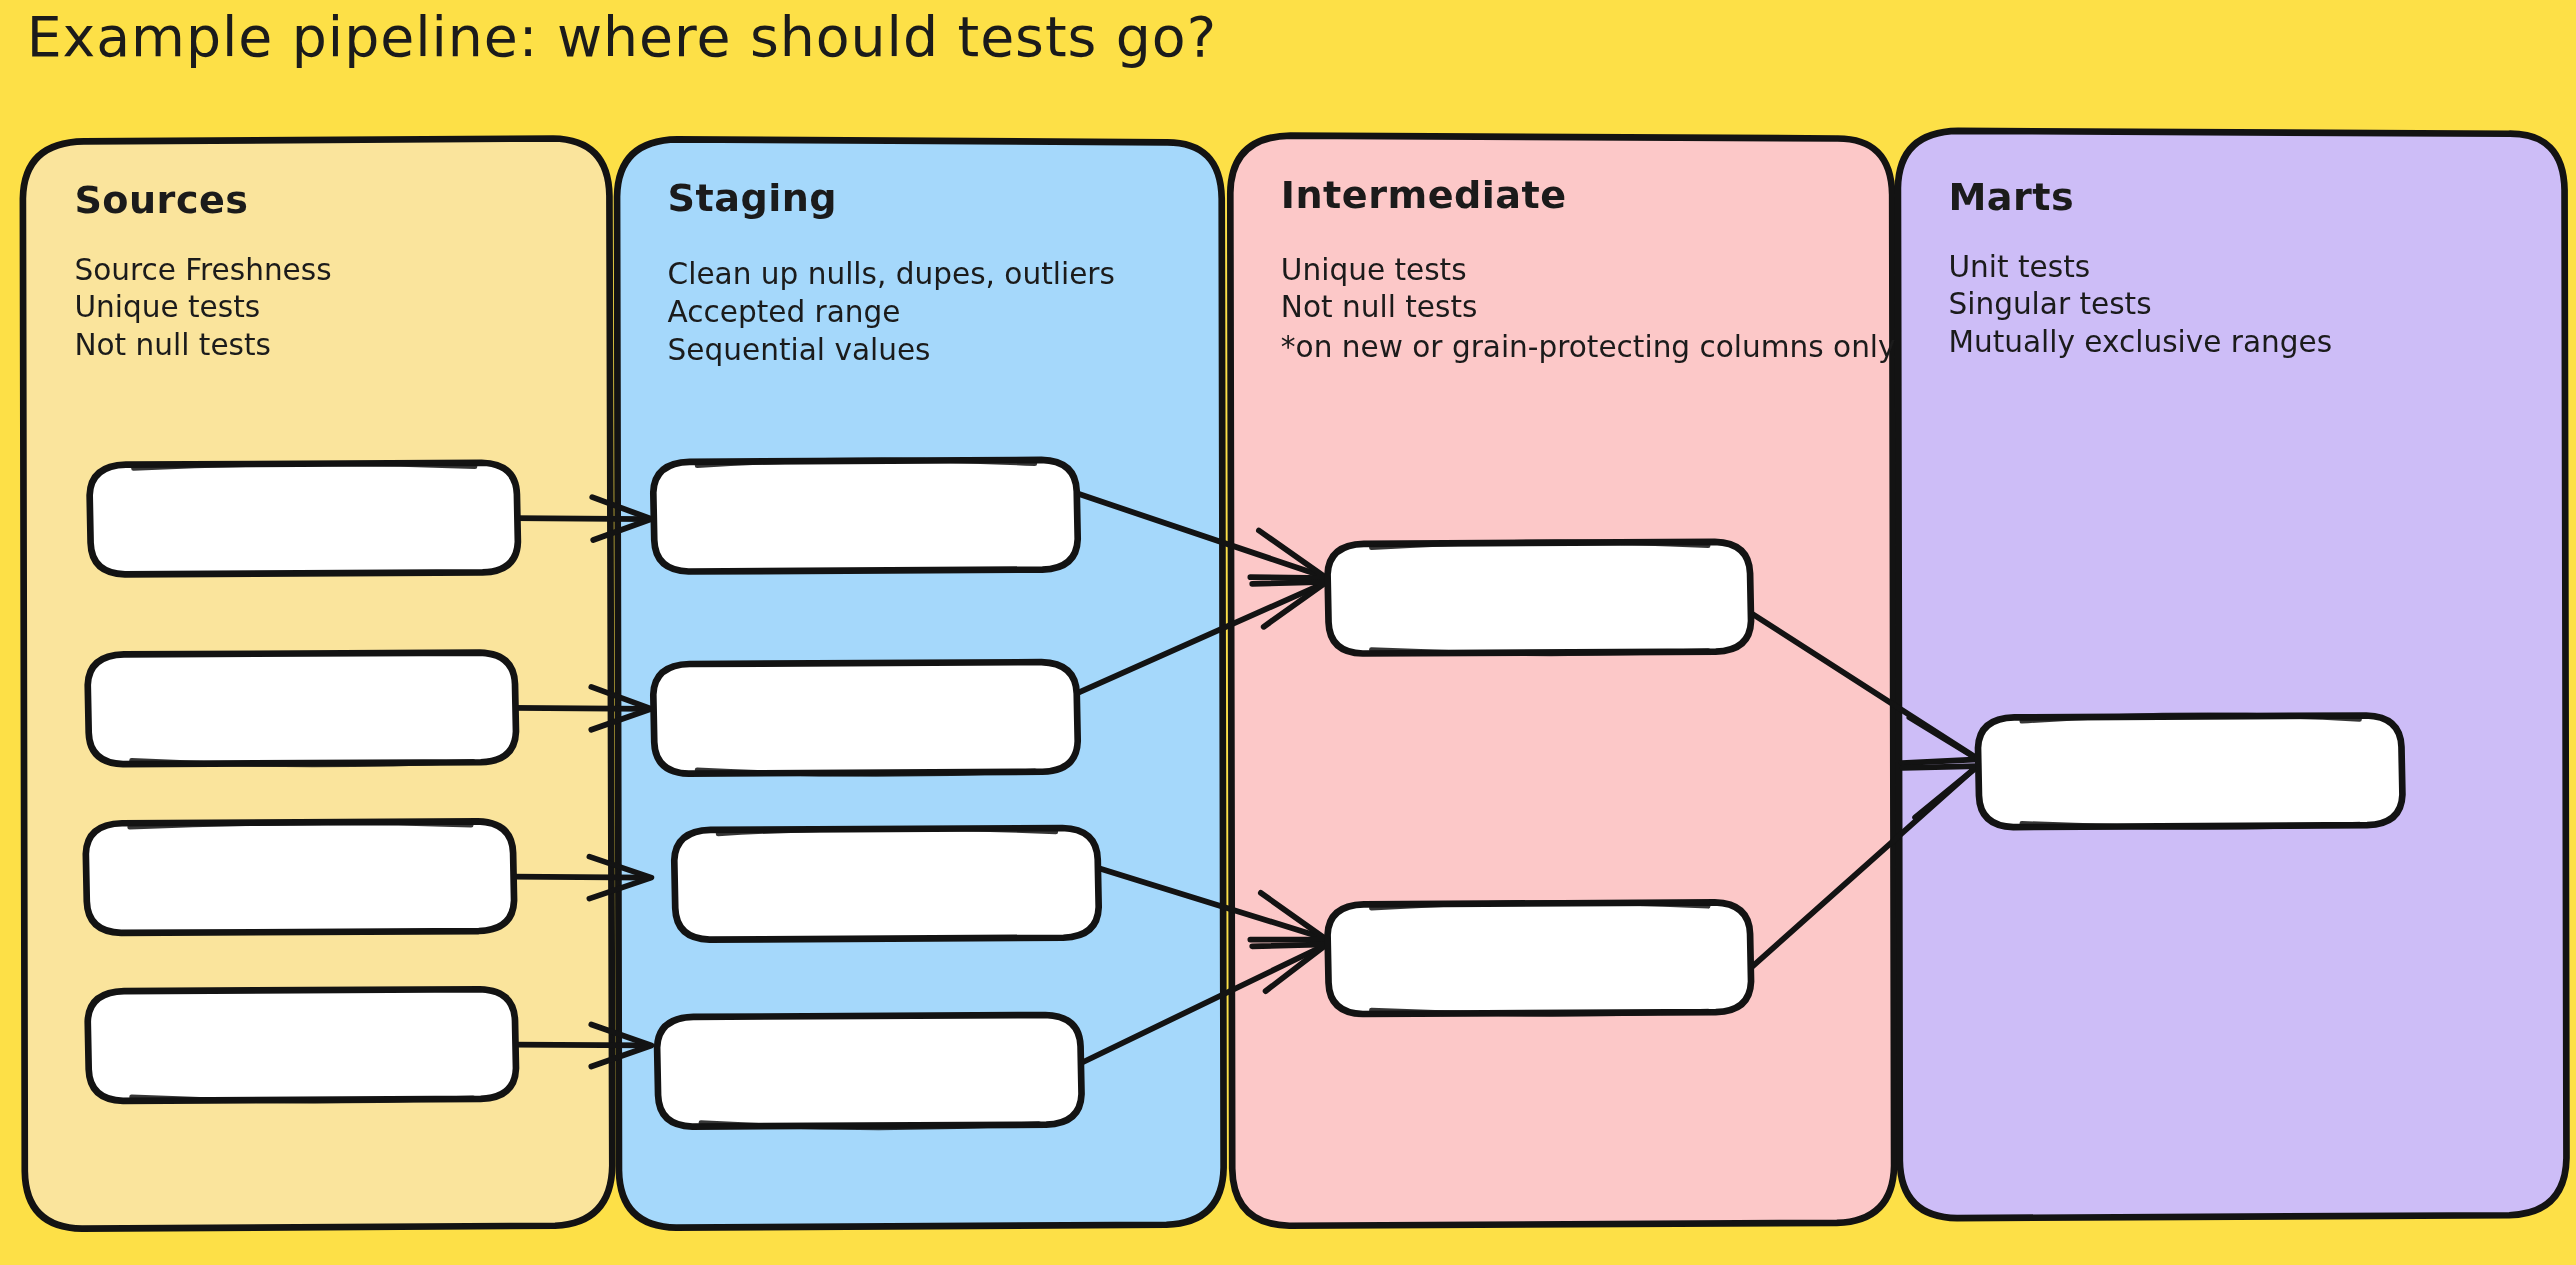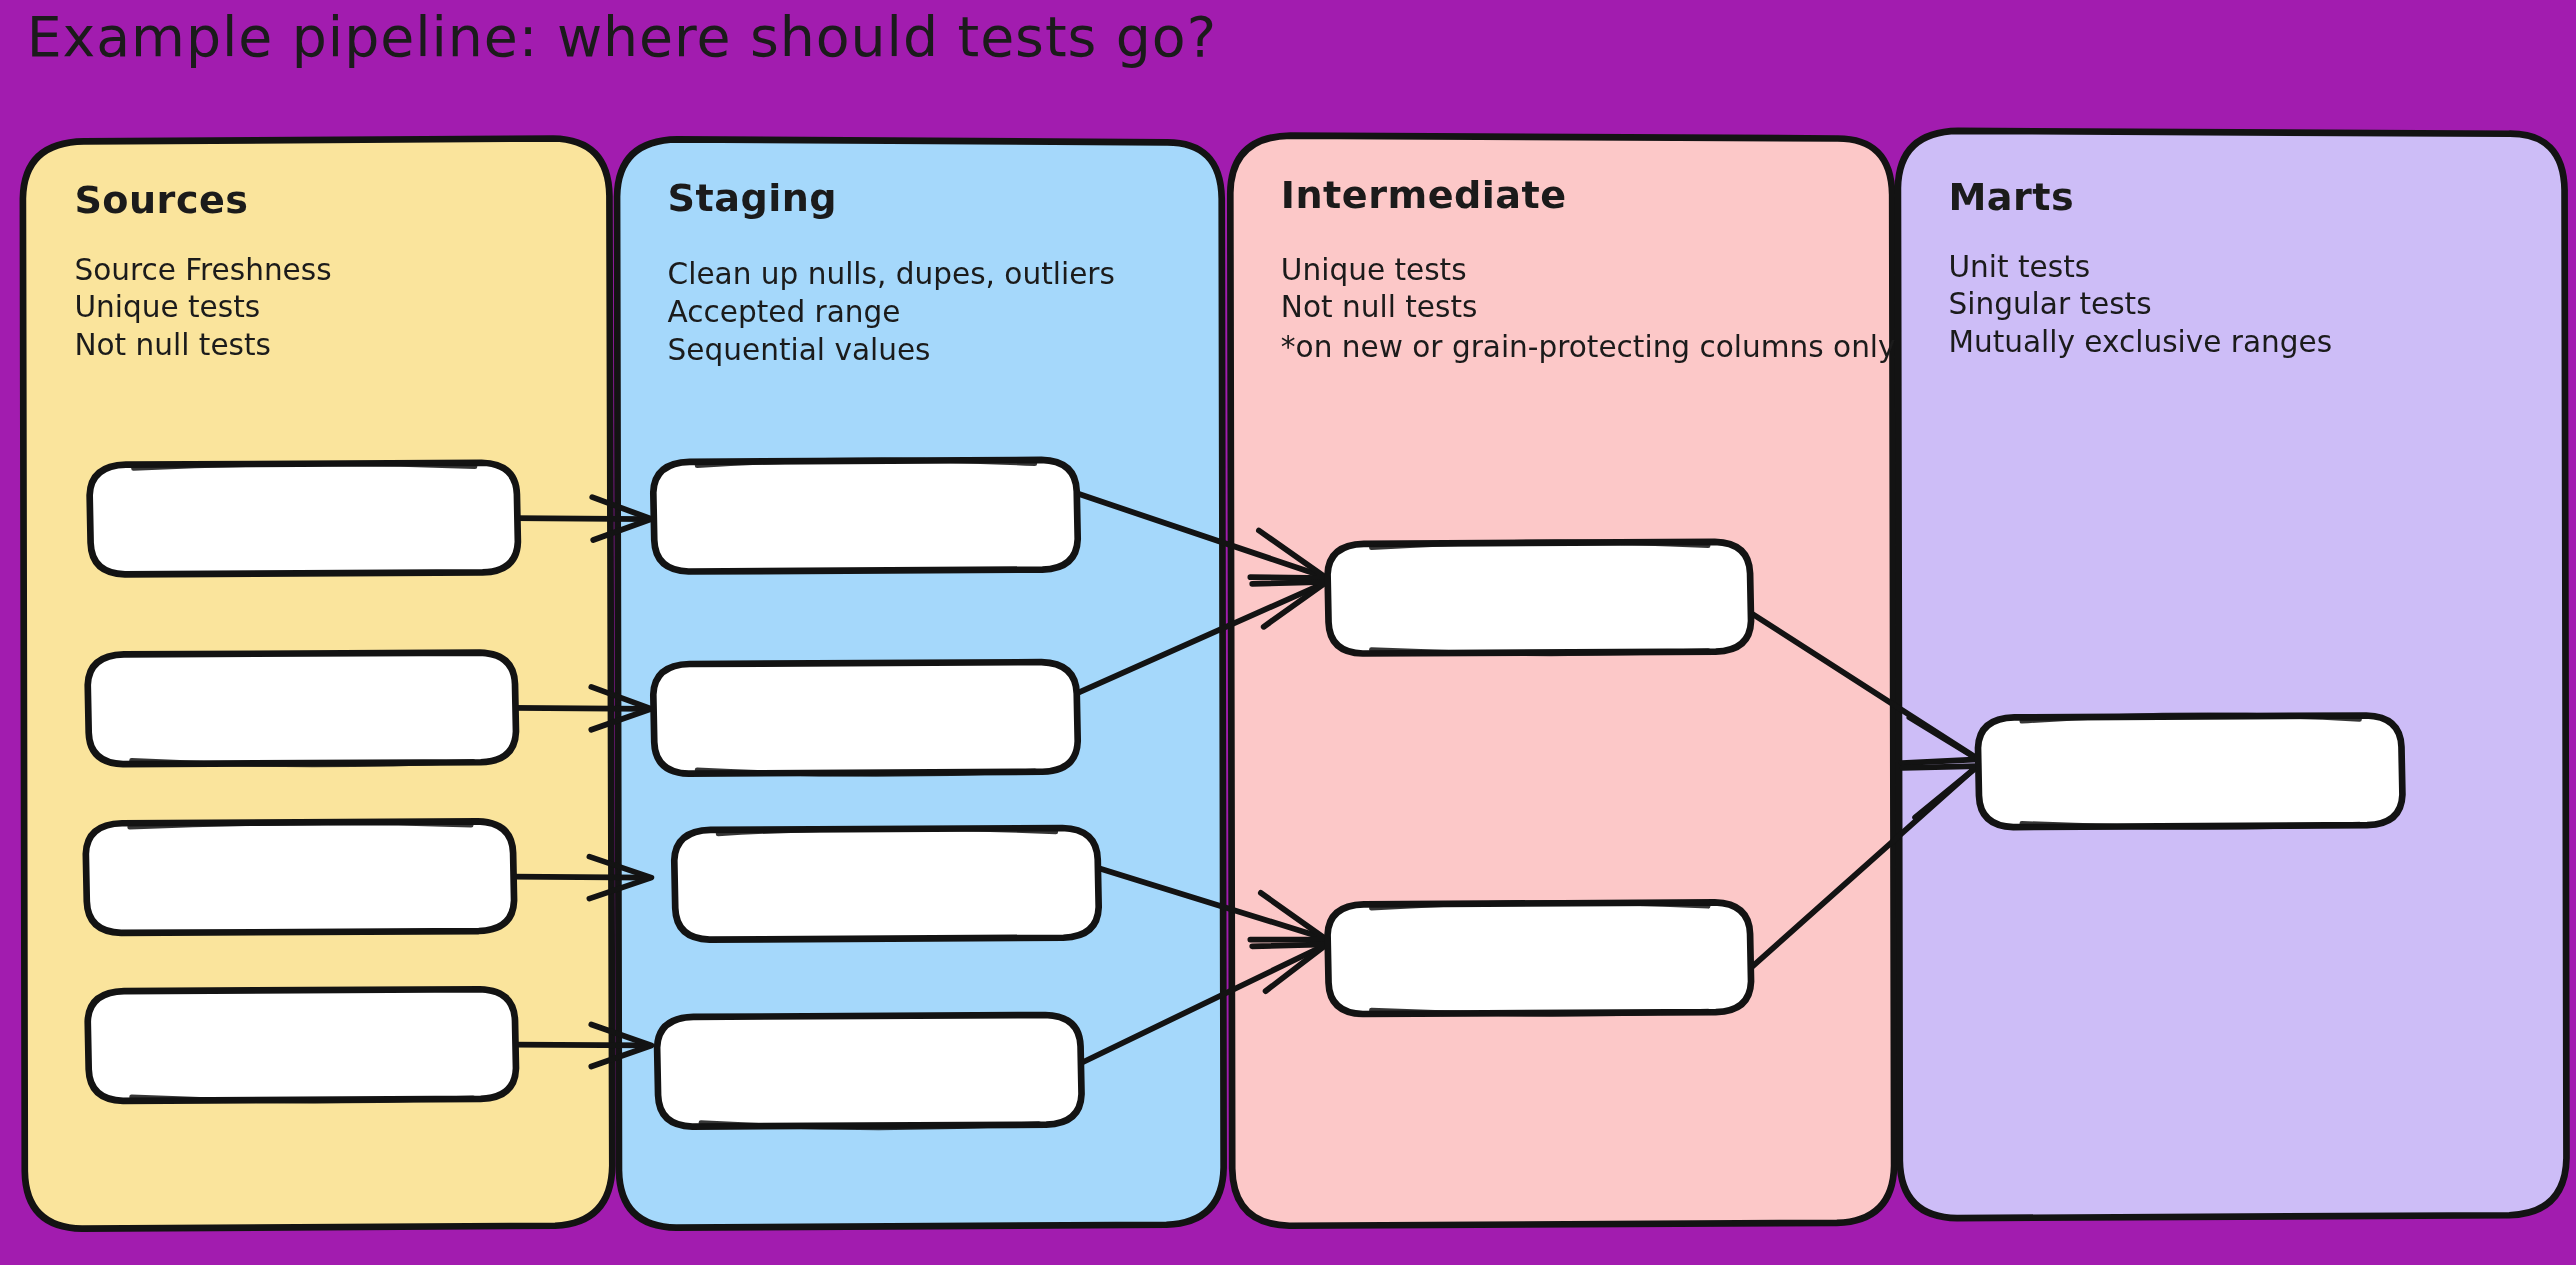--- a/index.html
+++ b/index.html
@@ -10,21 +10,21 @@
   body {
     width: 2576px;
     height: 1266px;
     overflow: hidden;
     font-family: "DejaVu Sans", sans-serif;
   }
   #stage {
     position: relative;
     width: 2576px;
     height: 1266px;
-    background: #a21caf;
+    background: #fde047;
   }
   svg#diagram {
     position: absolute;
     left: 0;
     top: 0;
     width: 2576px;
     height: 1266px;
   }
   .lane-title {
     font-family: "DejaVu Sans", sans-serif;

